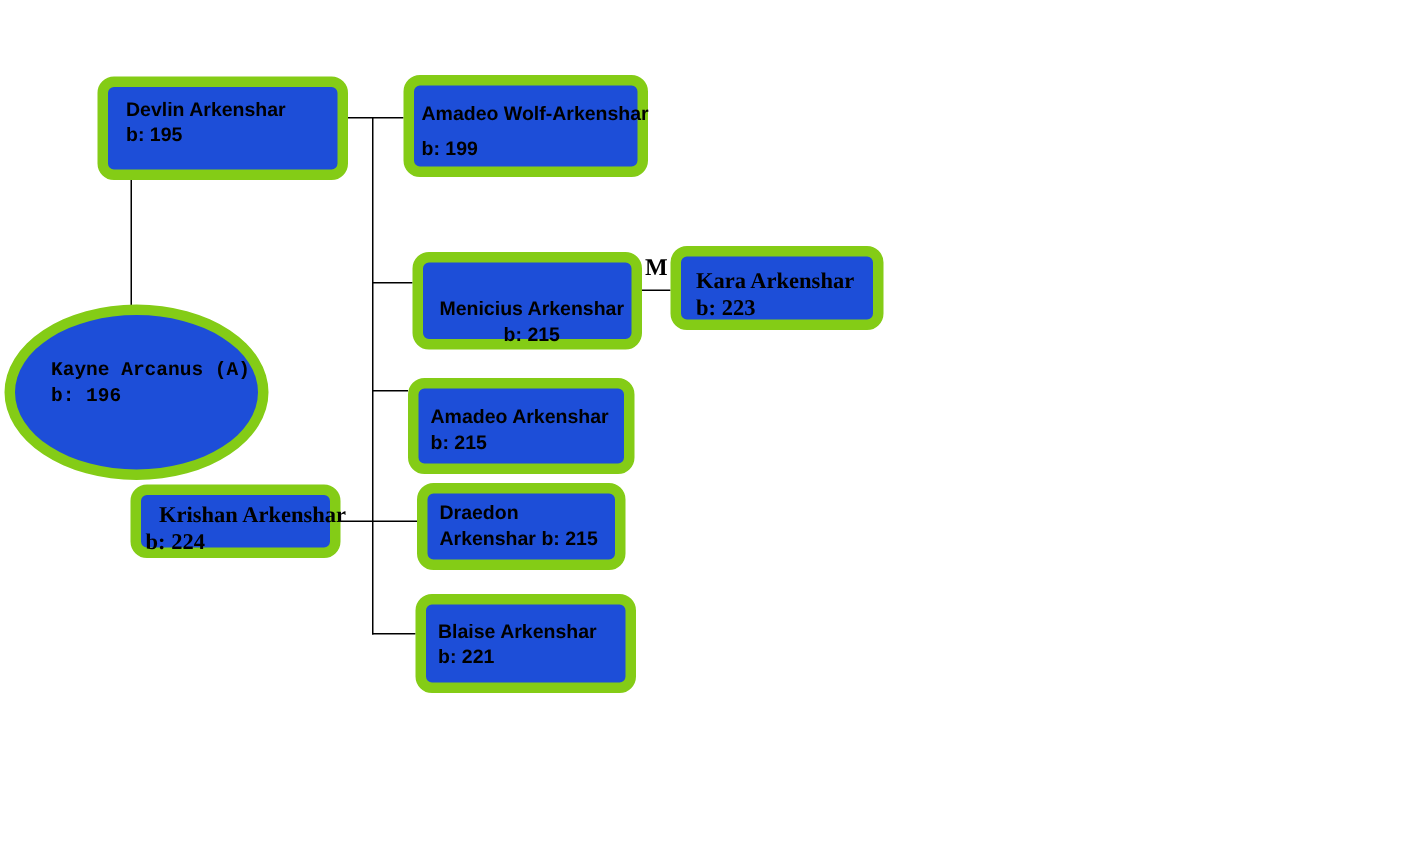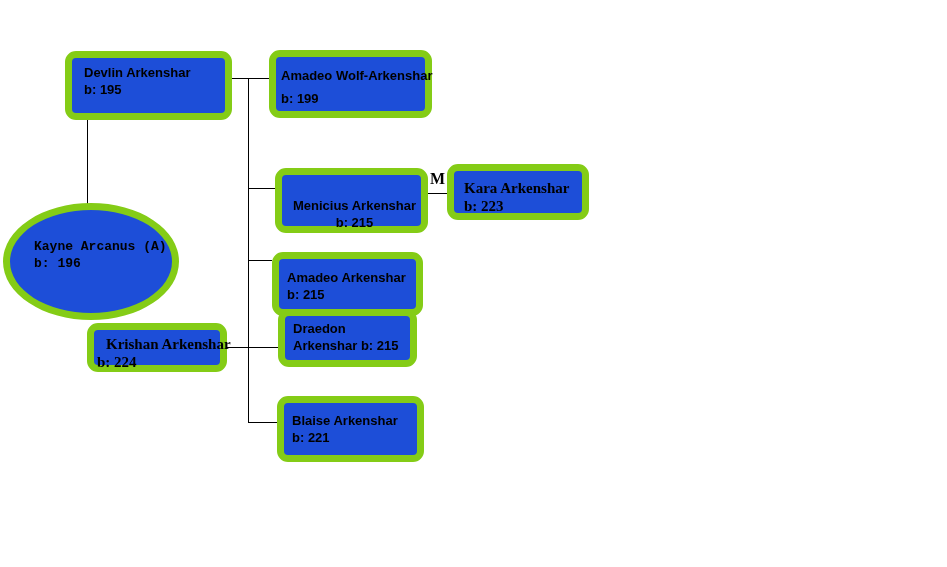--- a/index.html
+++ b/index.html
@@ -94,21 +94,21 @@
   <div class="node box-sans" style="left:272px; top:252px; width:151px; height:64px; padding:10px 2px 0 8px;">
     <div class="nowrap">Amadeo Arkenshar</div>
     <div class="nowrap">b: 215</div>
   </div>
 
   <div class="node box-serif" style="left:87px; top:323px; width:140px; height:49px; padding:5px 2px 0 3px;">
     <div class="nowrap indent9">Krishan Arkenshar</div>
     <div class="nowrap">b: 224</div>
   </div>
 
-  <div class="node box-sans" style="left:278px; top:309px; width:139px; height:58px; padding:4px 2px 0 8px;">
+  <div class="node box-sans" style="left:278px; top:322px; width:139px; height:58px; padding:4px 2px 0 8px;">
     <div class="nowrap">Draedon</div>
     <div class="nowrap">Arkenshar b: 215</div>
   </div>
 
   <div class="node box-sans" style="left:277px; top:396px; width:147px; height:66px; padding:9px 2px 16px 8px;">
     <div class="nowrap">Blaise Arkenshar</div>
     <div class="nowrap">b: 221</div>
   </div>
 
 </div>

